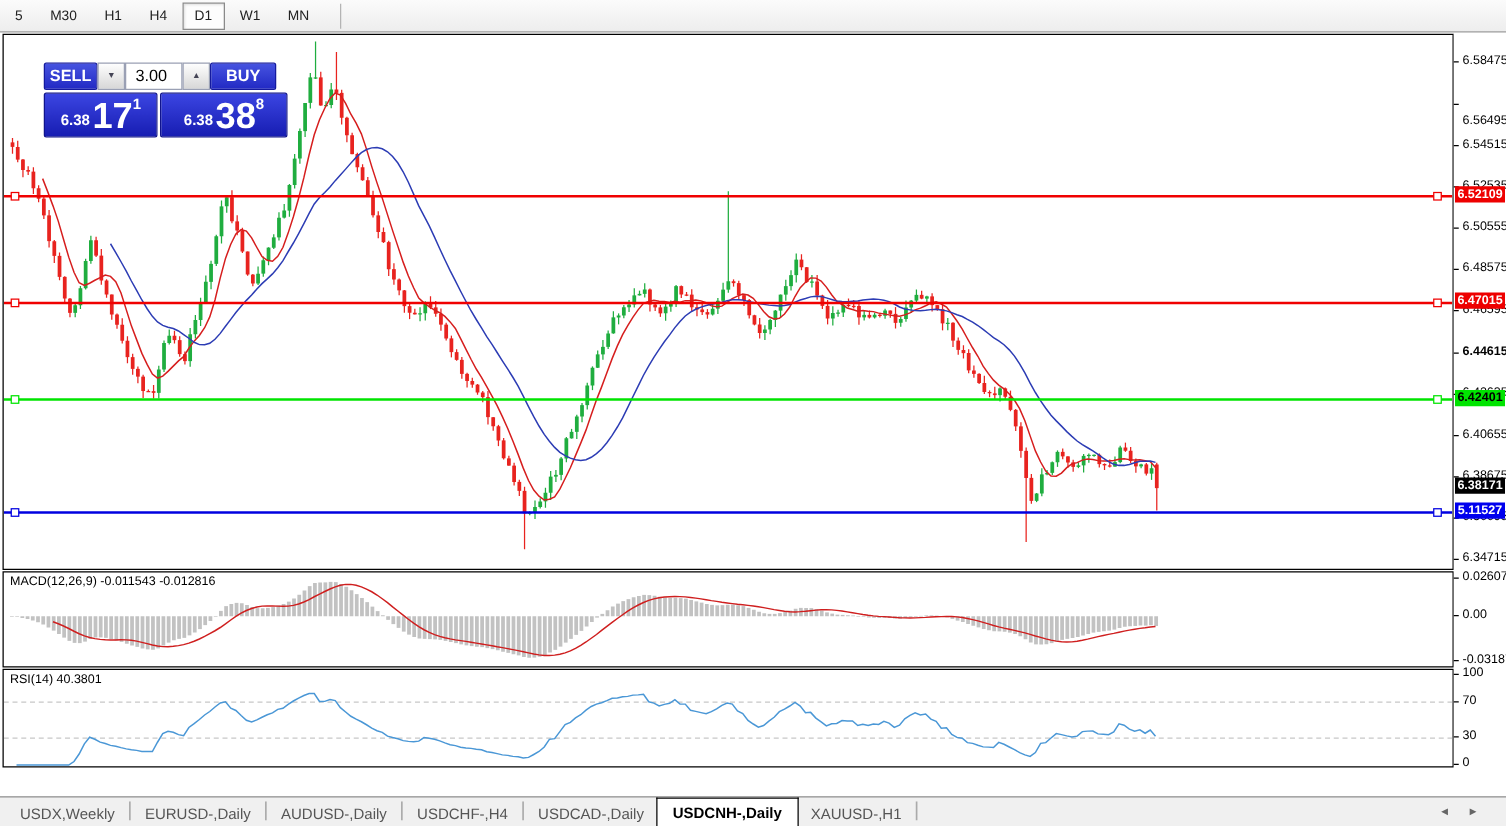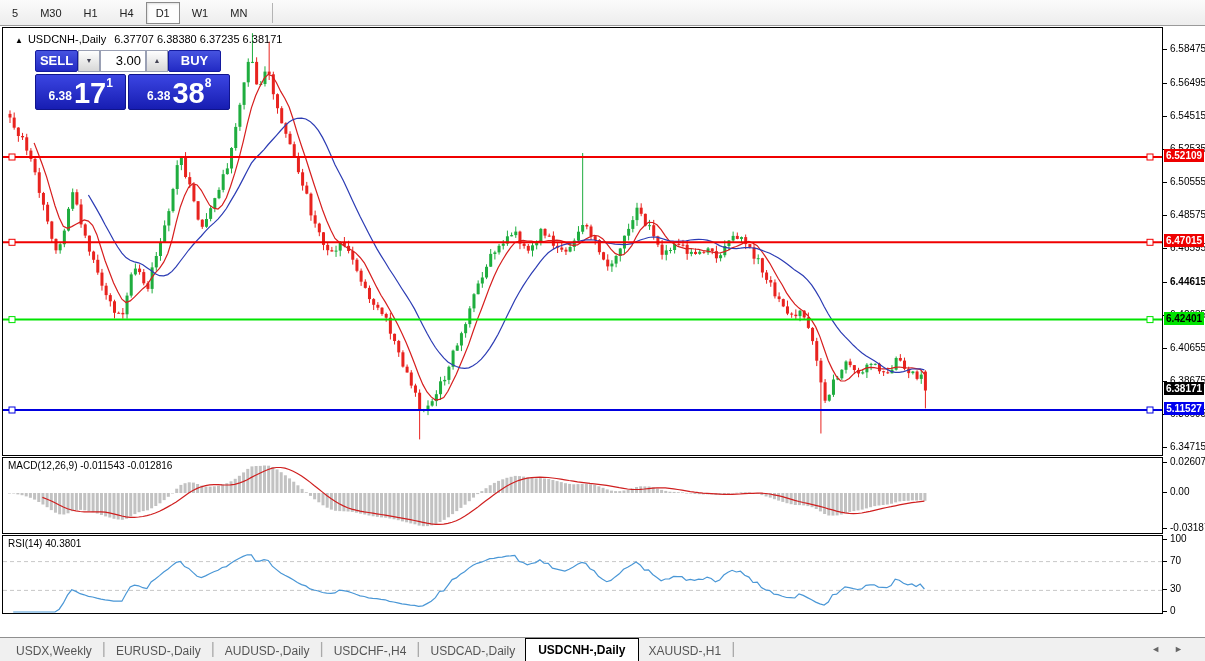--- a/index.html
+++ b/index.html
@@ -30,21 +30,21 @@
 
   
   #trade-panel { position:absolute; left:16px; top:22px; z-index:7; width:211px;padding-left:16px; }
   #trade-row1 { display:flex; height:22px; }
   .trade-btn { color:#fff; font-size:13px; font-weight:bold; text-align:center; line-height:20px;
                background:linear-gradient(#4653e0,#222ac4); border:1px solid #141a9e; border-radius:2px; }
   #sell-btn { width:43px; } #buy-btn { width:53px; }
   .spin { width:22px; background:linear-gradient(#fefefe,#d7d7d7); border:1px solid #9aa0b4;
           font-size:7px; color:#445; text-align:center; line-height:20px; }
   #vol-field { width:46px; background:#fff; border:1px solid #9aa0b4; font-size:13px; color:#000;
-               text-align:right; padding:2px 4px 0 0; }
+               text-align:center; padding:2px 4px 0 0; }
   #trade-row2 { display:flex; margin-top:2px; height:36px; }
   .price-box { color:#fff; background:linear-gradient(#3b45e2,#171db2); border:1px solid #10148c;
                border-radius:2px; display:flex; align-items:flex-end; justify-content:center; padding-bottom:3px; }
   #bid-box { width:99px; margin-right:2px; } #ask-box { width:110px; }
   .price-prefix { font-size:12px; font-weight:bold; margin:0 2px 3px 0; }
   .price-big { font-size:29px; font-weight:bold; line-height:26px; }
   .price-sup { font-size:12px; font-weight:bold; align-self:flex-start; margin-top:1px; }
 
   
   #axis { position:absolute; right:0; top:27px; width:42px; height:610px; background:#fff; font-size:10px; }
@@ -80,23 +80,20 @@
       <div class="tb-btn">H4</div>
       <div class="tb-btn active">D1</div>
       <div class="tb-btn">W1</div>
       <div class="tb-btn">MN</div>
       <div class="tb-sep"></div>
     </div>
 
   <div id="chart-area">
 
     <div class="pane" id="pane-main">
-      <div id="chart-title">
-        <span class="arrow">▲</span><span>USDCNH-,Daily</span><span class="ohlc">6.37707 6.38380 6.37235 6.38171</span>
-      </div>
 
       <div id="trade-panel">
         <div id="trade-row1">
           <div id="sell-btn" class="trade-btn">SELL</div>
           <div class="spin">▼</div>
           <div id="vol-field">3.00</div>
           <div class="spin">▲</div>
           <div id="buy-btn" class="trade-btn">BUY</div>
         </div>
         <div id="trade-row2">
@@ -837,21 +834,21 @@
         <div class="date-label" style="left: 866px;">14 Oct 2021</div>
         <div class="date-tickmark" style="left: 924px;"></div>
         <div class="date-label" style="left: 924px;">5 Nov 2021</div>
       </div>
   </div>
 
   <div id="axis">
       <div class="tick-dash" style="top: 22px;"></div>
       <div class="tick-label" style="top: 16px;">6.58475</div>
       <div class="tick-dash" style="top: 56px;"></div>
-      <div class="tick-label" style="top: 50px;">6.56495</div>
+      <div class="tick-label" style="top: 64px;">6.56495</div>
       <div class="tick-dash" style="top: 89px;"></div>
       <div class="tick-label" style="top: 83px;">6.54515</div>
       <div class="tick-dash" style="top: 122px;"></div>
       <div class="tick-label" style="top: 116px;">6.52535</div>
       <div class="tick-dash" style="top: 155px;"></div>
       <div class="tick-label" style="top: 149px;">6.50555</div>
       <div class="tick-dash" style="top: 188px;"></div>
       <div class="tick-label" style="top: 182px;">6.48575</div>
       <div class="tick-dash" style="top: 221px;"></div>
       <div class="tick-label" style="top: 215px;">6.46595</div>

